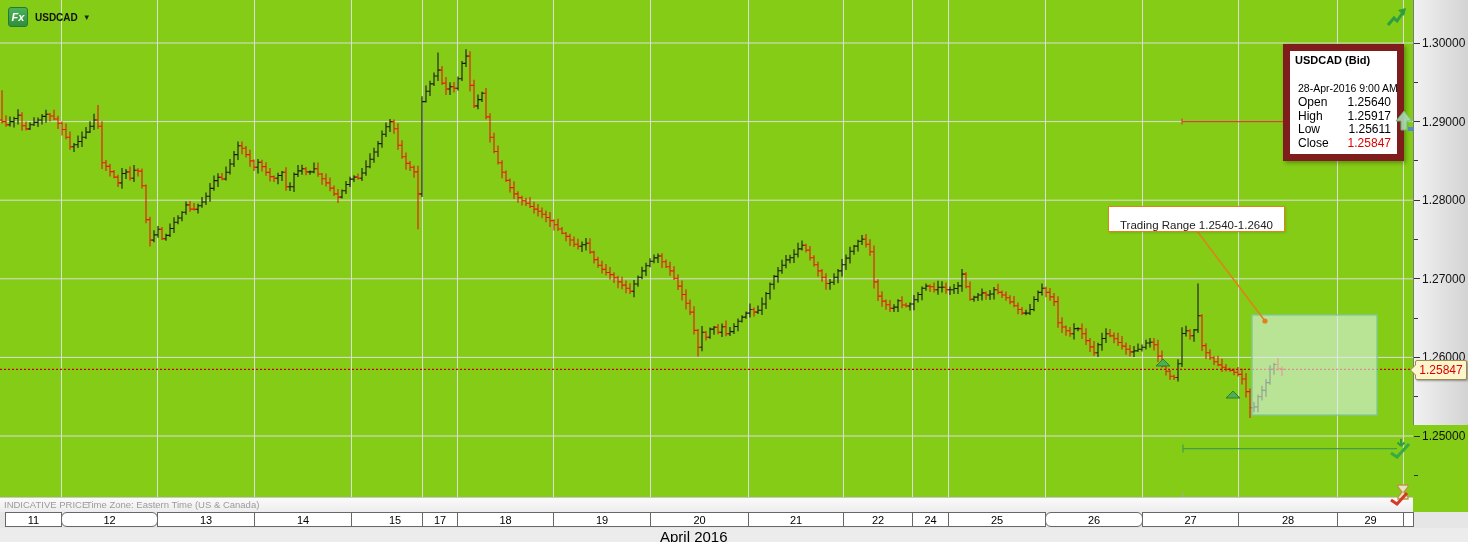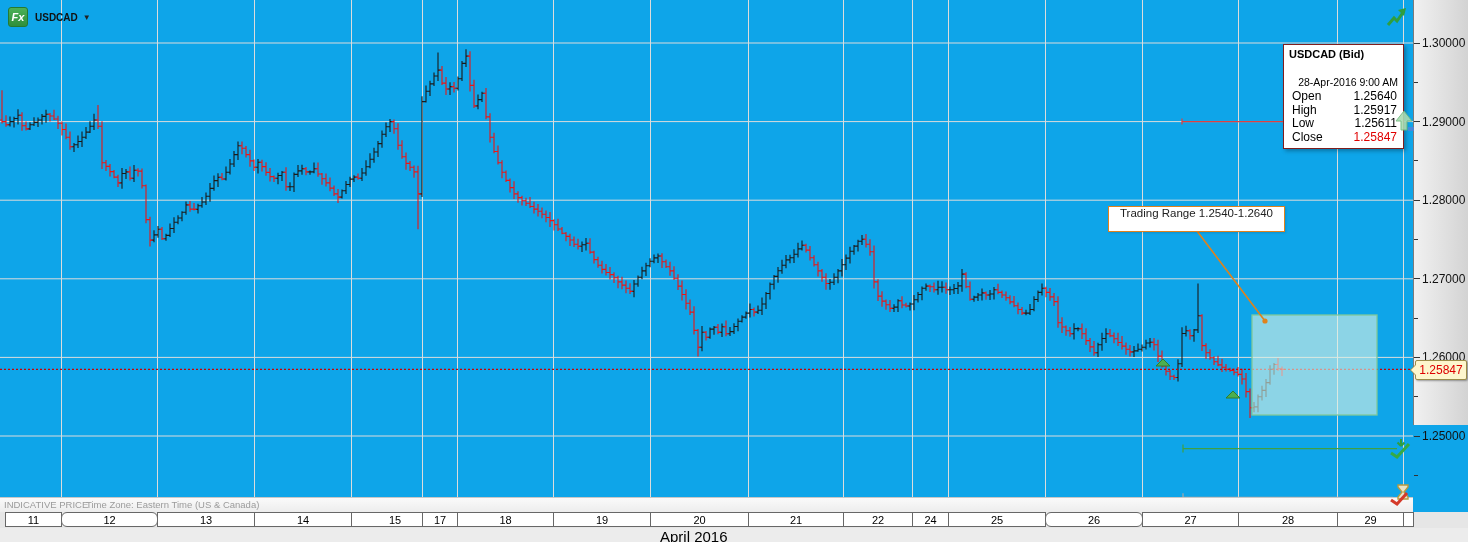--- a/index.html
+++ b/index.html
@@ -1,16 +1,16 @@
 <!DOCTYPE html>
 <html><head>
 <meta charset="utf-8">
 <style>
   html,body{margin:0;padding:0;background:#fff;}
-  #app{position:relative;width:1468px;height:542px;background:#0ea5e9;overflow:hidden;
+  #app{position:relative;width:1468px;height:542px;background:#84cc16;overflow:hidden;
        font-family:"Liberation Sans",sans-serif;-webkit-font-smoothing:antialiased;}
   #plot-svg{position:absolute;left:0;top:0;}
   
   .header{position:absolute;left:8px;top:7px;display:flex;align-items:center;gap:7px;z-index:30;}
   .fx-badge{width:18px;height:18px;background:linear-gradient(#4cb158,#2f8f3c);border:1px solid #267a31;
             border-radius:3px;color:#fff;font-size:11px;font-weight:bold;display:flex;align-items:center;
             justify-content:center;font-style:italic;}
   .symbol{font-size:10px;font-weight:bold;color:#111;}
   .caret{font-size:8px;color:#222;margin-left:-2px;}
   
@@ -20,29 +20,29 @@
   .ylabel{position:absolute;left:8px;transform:translateY(-50%);font-size:12px;color:#111;white-space:nowrap;}
   
   .callout{position:absolute;left:1415px;width:50px;height:18px;background:#fdf6cd;border:1px solid #9a8c4a;
            border-radius:2px;box-shadow:1px 1px 2px rgba(0,0,0,.35);color:#dd0000;font-size:12px;
            display:flex;align-items:center;justify-content:center;z-index:26;}
   .callout:before{content:"";position:absolute;left:-6px;top:50%;transform:translateY(-50%);
            border:6px solid transparent;border-right-color:#9a8c4a;border-left:0;}
   .callout:after{content:"";position:absolute;left:-5px;top:50%;transform:translateY(-50%);
            border:5px solid transparent;border-right-color:#fdf6cd;border-left:0;}
   
-  .tooltip{position:absolute;left:1283px;top:44px;width:121px;background:#fff;border:1px solid #7f1d1d;
+  .tooltip{position:absolute;left:1283px;top:44px;width:121px;background:#fff;border:7px solid #7f1d1d;
            box-shadow:2px 2px 4px rgba(0,0,0,.3);z-index:25;padding:3px 5px 4px 5px;box-sizing:border-box;}
   .tooltip .tt-title{font-size:11px;font-weight:bold;color:#000;margin-bottom:1px;}
   .tooltip .tt-date{font-size:10.5px;color:#000;margin:16px 0 2px 3px;white-space:nowrap;text-align:right;}
   .tt-row{display:flex;justify-content:space-between;font-size:12px;color:#000;line-height:13.5px;padding:0 1px 0 3px;}
   .tt-row.close .tt-val{color:#e00000;}
   
   .range-label{position:absolute;left:1108px;top:206px;width:175px;height:24px;background:#fff;
-           border:1px solid #e0821c;display:flex;align-items:flex-start;justify-content:center;
+           border:1px solid #e0821c;display:flex;align-items:flex-end;justify-content:center;
            font-size:11.5px;color:#222;z-index:24;box-shadow:1px 1px 2px rgba(0,0,0,.12);}
   
   .indic-band{position:absolute;left:0;top:497px;width:1413px;height:22px;
            background:linear-gradient(#fafafa,#e7e7e7);border-top:1px solid #c8c8c8;border-bottom:1px solid #8a8a8a;
            box-sizing:border-box;text-align:right;}
   .indic-band span{position:absolute;top:1px;font-size:9.5px;color:#9b9b9b;white-space:nowrap;}
   #date-row{position:absolute;left:0;top:512px;width:1468px;height:16px;background:#e6e6e6;}
   .dcell{position:absolute;top:0;height:15px;background:#fff;border:1px solid #676767;box-sizing:border-box;
          display:flex;align-items:center;justify-content:center;font-size:11px;color:#000;}
   .month-band{position:absolute;left:0;top:528px;width:1468px;height:14px;background:#ececec;}

